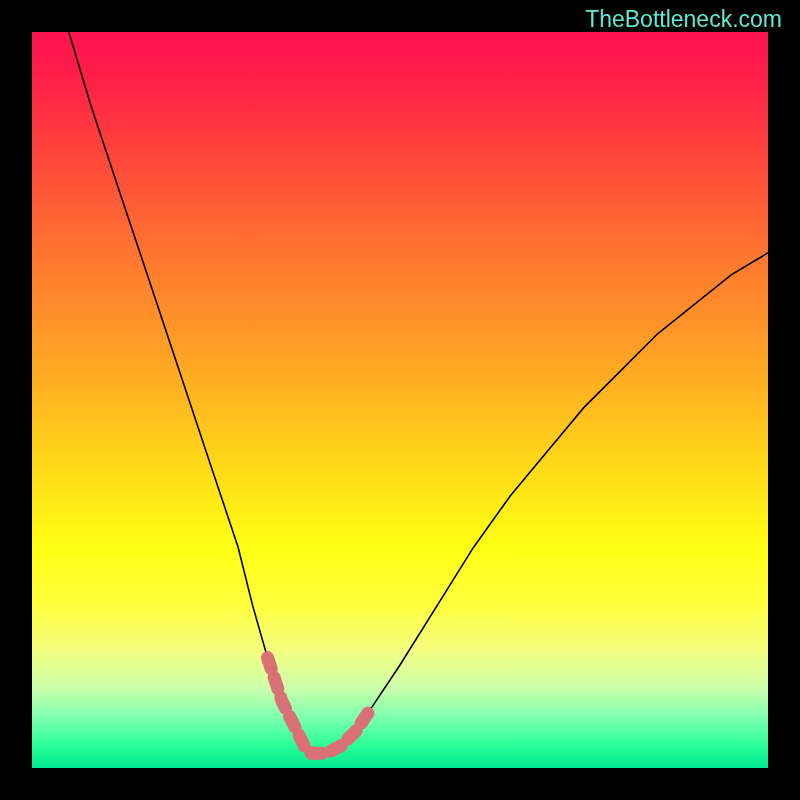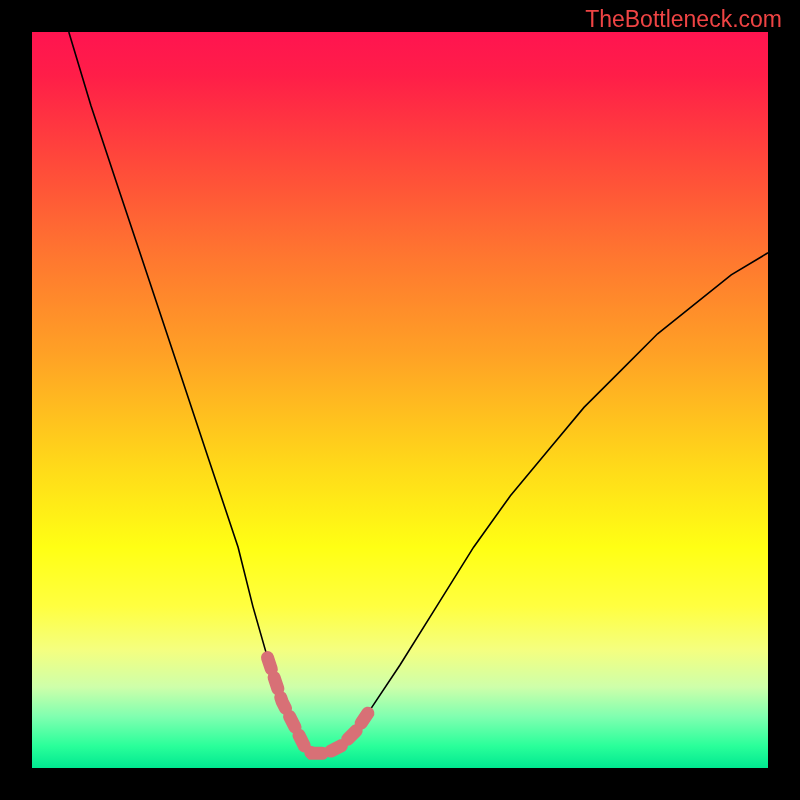--- a/index.html
+++ b/index.html
@@ -8,21 +8,21 @@
     width: 800px;
     height: 800px;
     background: #000;
     position: relative;
     font-family: Arial, sans-serif;
   }
   .watermark {
     position: absolute;
     top: 6px;
     right: 18px;
-    color: #ef4444;
+    color: #5eead4;
     font-size: 23px;
     font-weight: 500;
     z-index: 10;
   }
   .plot-area {
     position: absolute;
     top: 32px;
     left: 32px;
     width: 736px;
     height: 736px;

